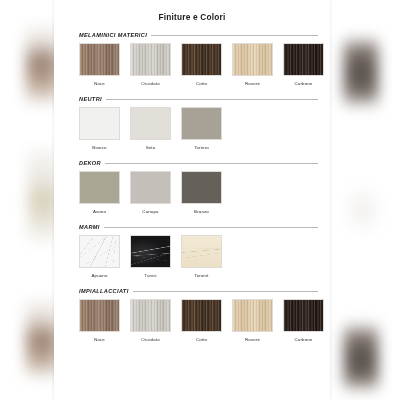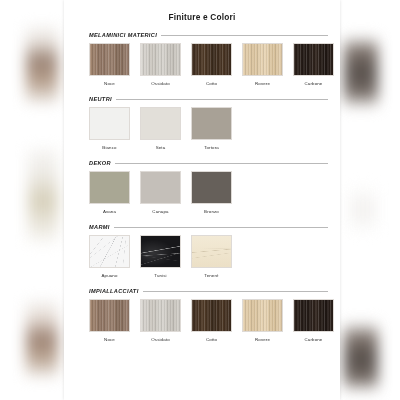--- a/index.html
+++ b/index.html
@@ -37,21 +37,21 @@
               border-radius: 4px; }
   .bleed-r2 { right: 24px; top: 186px; width: 26px; height: 46px;
               background: linear-gradient(180deg,#fdfdfc 0%,#f0eeec 50%,#fbfbfa 100%); }
   .bleed-r3 { right: 22px; top: 322px; width: 34px; height: 70px;
               background: linear-gradient(180deg,#f4f3f2 0%,#6b5e56 22%,#39302b 52%,#5e534c 80%,#f3f1ef 100%);
               border-radius: 4px; }
 
   
   #page {
     position: absolute;
-    left: 64px; top: 0;
+    left: 54px; top: 0;
     width: 276px; height: 400px;
     background: #ffffff;
     box-shadow: 0 0 3px rgba(0,0,0,.13);
     padding: 0 12px;
   }
 
   #doc-title {
     text-align: center;
     font-size: 8.3px;
     font-weight: bold;

